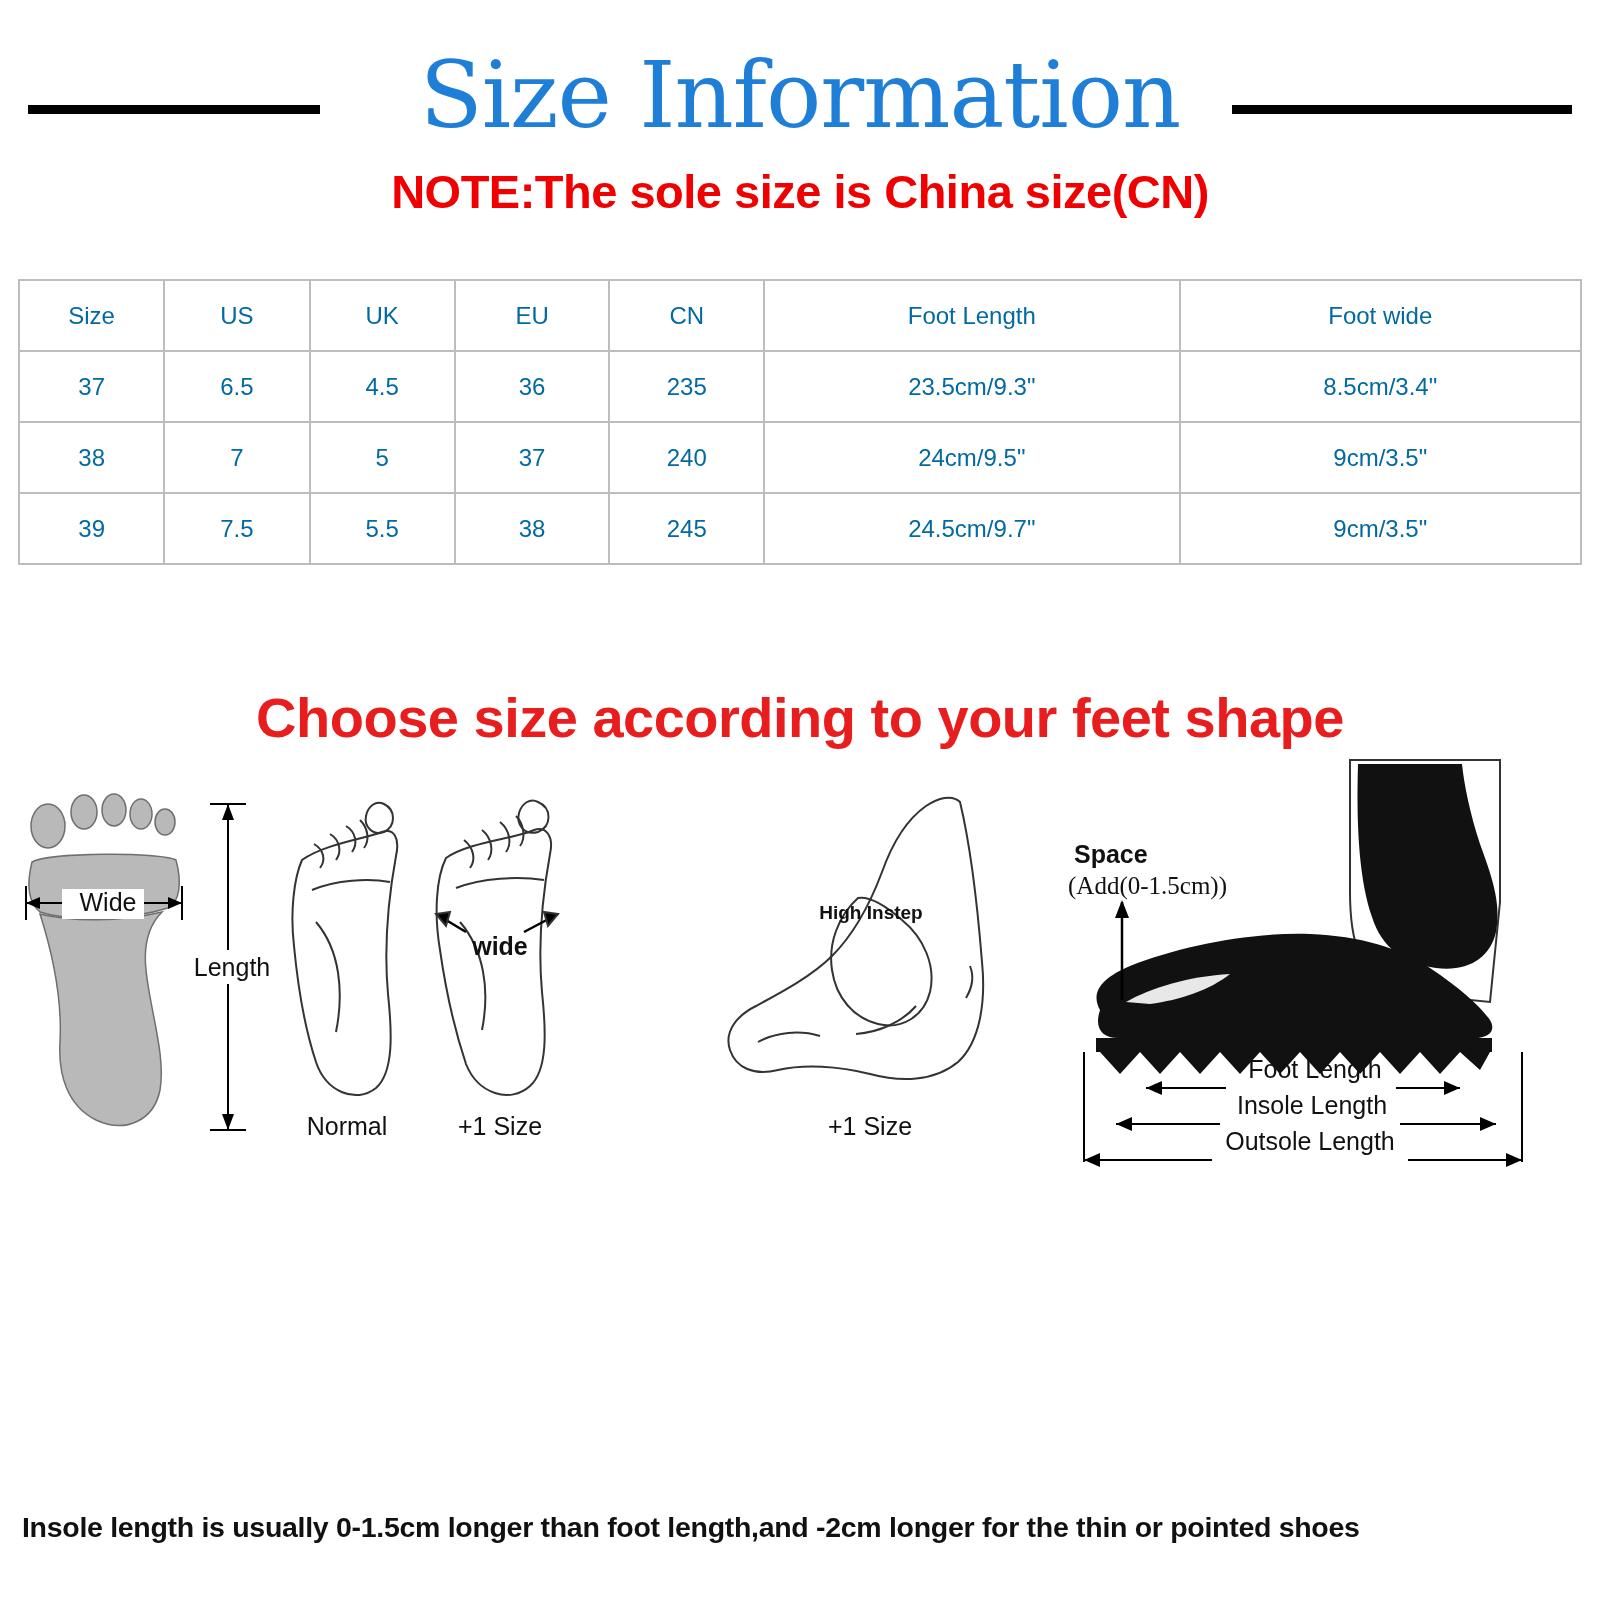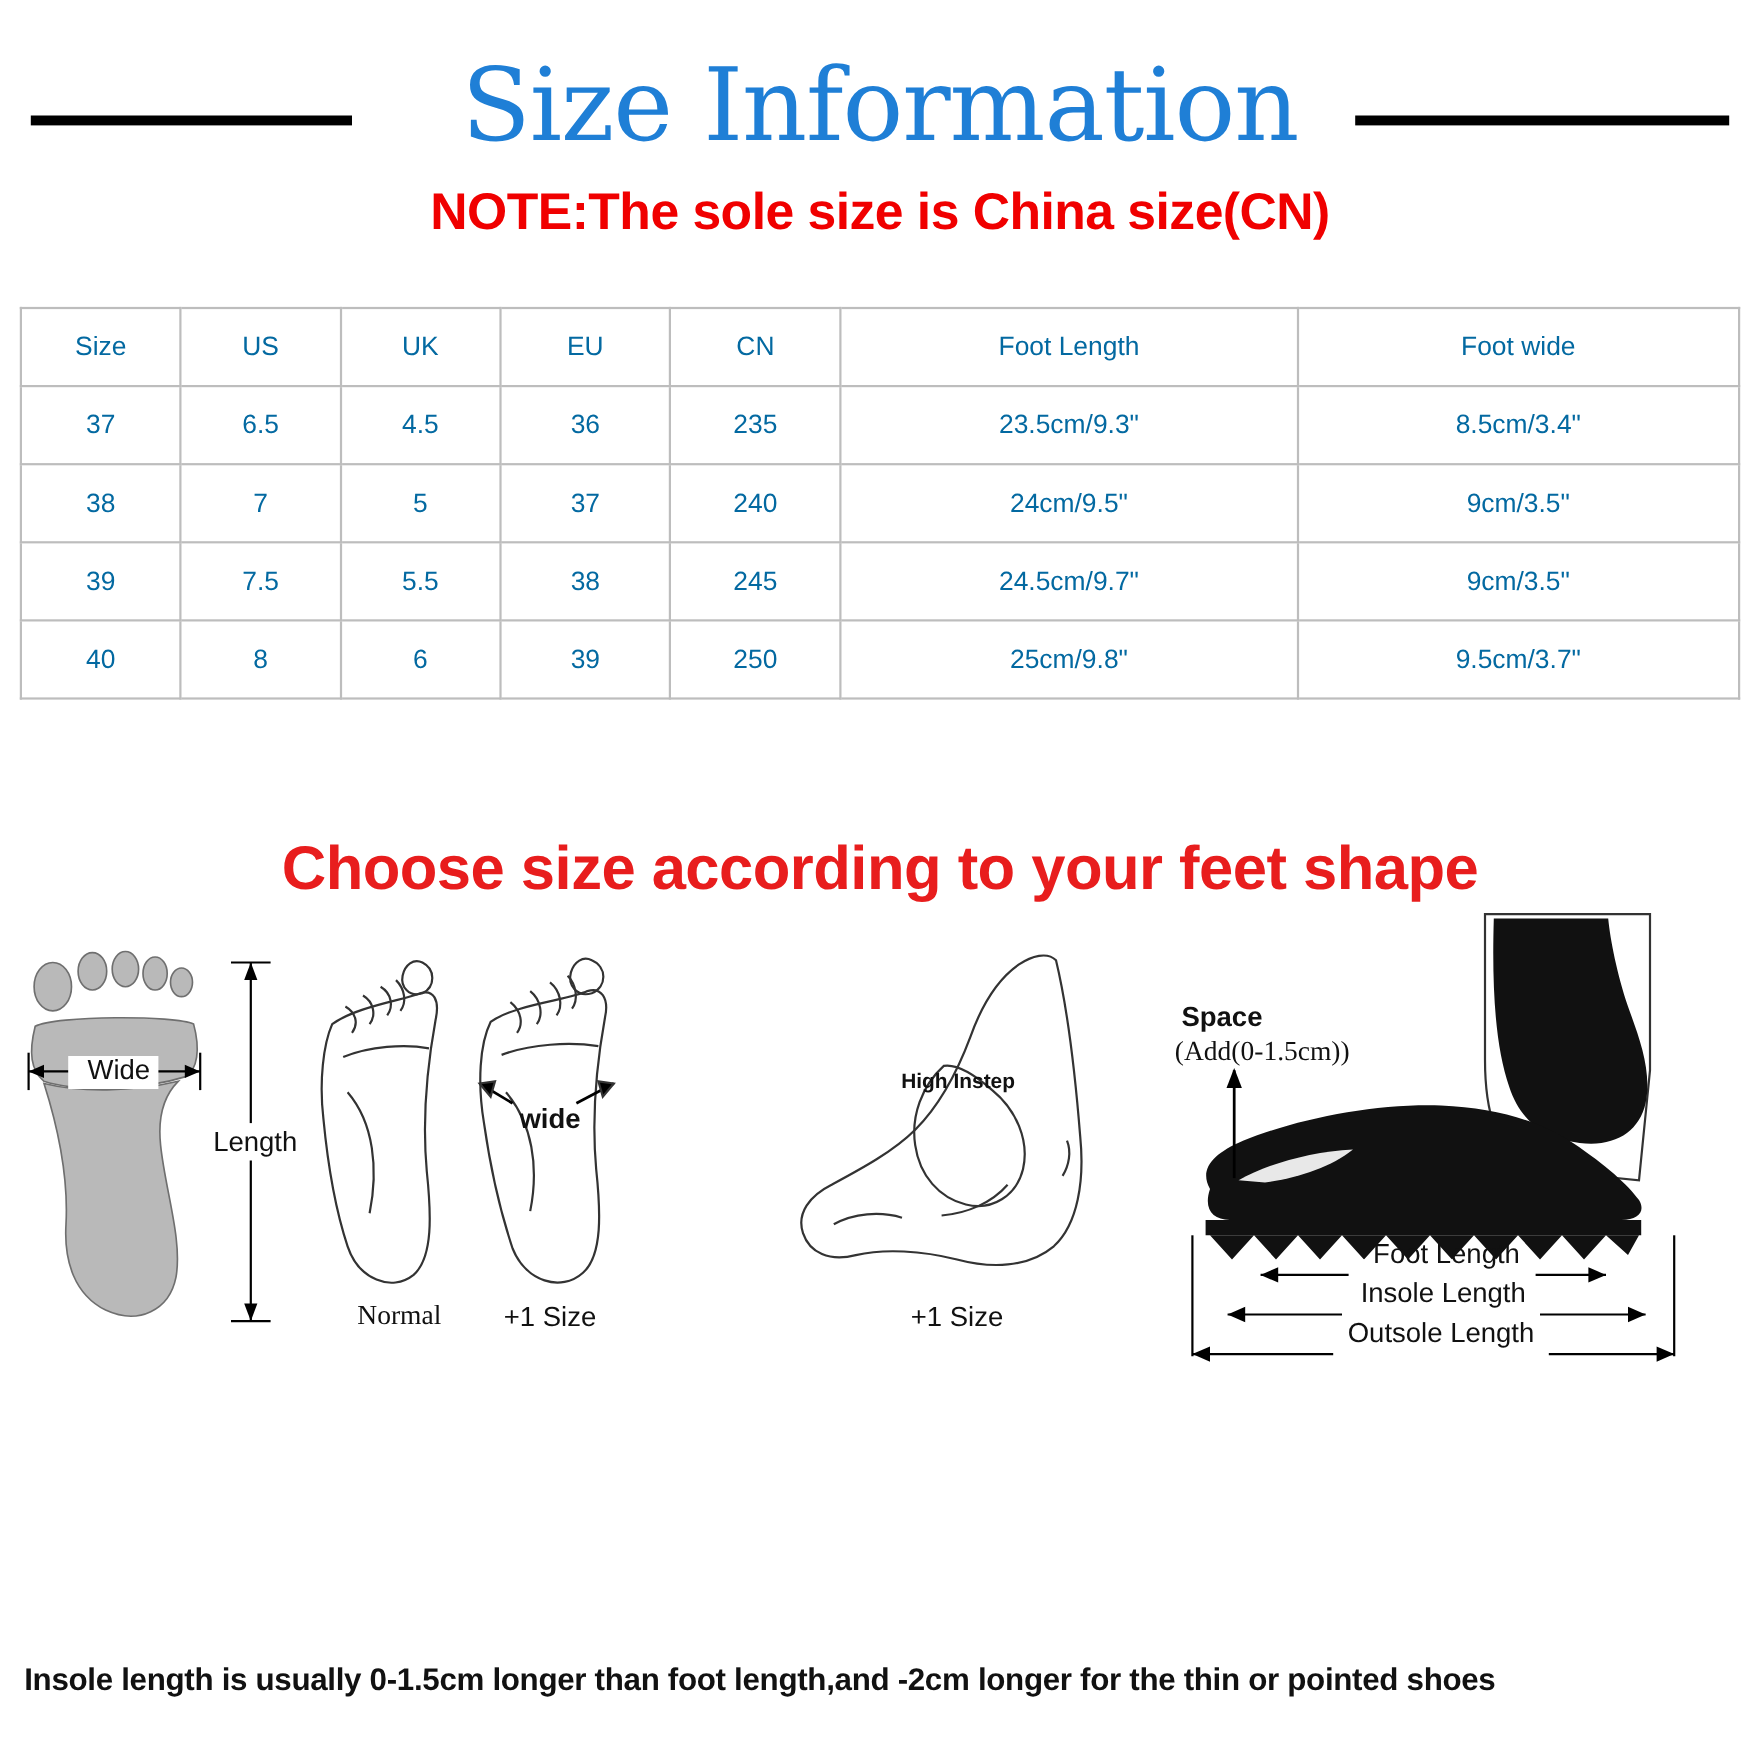--- a/index.html
+++ b/index.html
@@ -171,29 +171,20 @@
       </tr>
       <tr>
         <td>39</td>
         <td>7.5</td>
         <td>5.5</td>
         <td>38</td>
         <td>245</td>
         <td>24.5cm/9.7"</td>
         <td>9cm/3.5"</td>
       </tr>
-      <tr>
-        <td>40</td>
-        <td>8</td>
-        <td>6</td>
-        <td>39</td>
-        <td>250</td>
-        <td>25cm/9.8"</td>
-        <td>9.5cm/3.7"</td>
-      </tr>
     </tbody>
   </table>
 </div>
 
 <div class="choose-heading">Choose size according to your feet shape</div>
 
 <div class="diagram-row">
 
   <div class="dg" style="left:10px; top:18px; width:250px; height:360px;">
     <svg width="250" height="360" viewBox="0 0 250 360">
@@ -237,21 +228,21 @@
       <path d="M88 38 C96 46 98 58 92 66"></path>
       <path d="M74 44 C84 50 86 62 80 70"></path>
       <path d="M58 52 C68 58 70 70 64 78"></path>
       <path d="M42 62 C52 68 54 78 48 86"></path>
       <path d="M30 78 C22 96 18 130 22 164 C26 206 34 250 44 280 C54 310 84 322 104 306
                C122 290 120 250 116 212 C112 168 116 118 124 74 C128 56 122 46 110 50
                C96 56 52 62 30 78 Z"></path>
       <path d="M40 108 C64 98 96 96 118 100" stroke-dasharray="0"></path>
       <path d="M44 140 C68 168 72 210 64 250"></path>
     </svg>
-    <div class="cap" style="left:16px; top:330px; width:150px;font-family:Liberation Serif, serif;">Normal</div>
+    <div class="cap" style="left:0px; top:330px; width:150px;">Normal</div>
   </div>
 
   <div class="dg" style="left:420px; top:10px; width:160px; height:330px;">
     <svg width="160" height="330" viewBox="0 0 160 330" fill="none" stroke="#333" stroke-width="2">
       <path d="M118 20 C132 26 132 44 118 50 C104 54 96 42 99 31 C102 21 110 16 118 20 Z"></path>
       <path d="M96 34 C104 42 106 56 100 64"></path>
       <path d="M80 40 C90 48 92 62 86 70"></path>
       <path d="M62 48 C72 56 74 70 68 78"></path>
       <path d="M44 58 C54 66 56 78 50 86"></path>
       <path d="M26 76 C16 96 14 132 20 168 C26 210 36 252 46 282 C58 312 90 322 110 304

